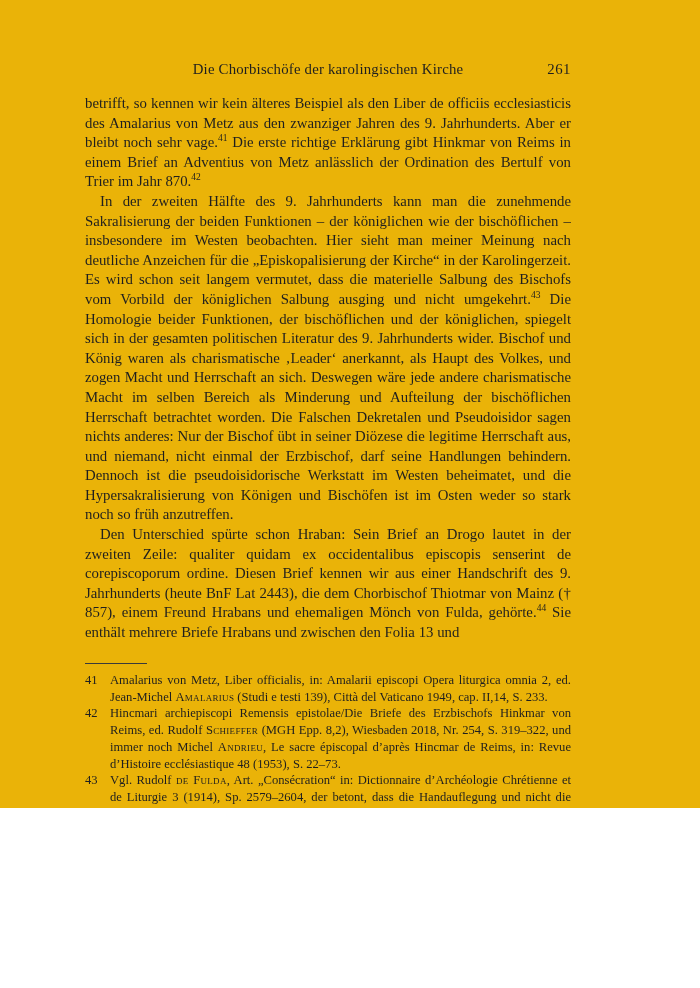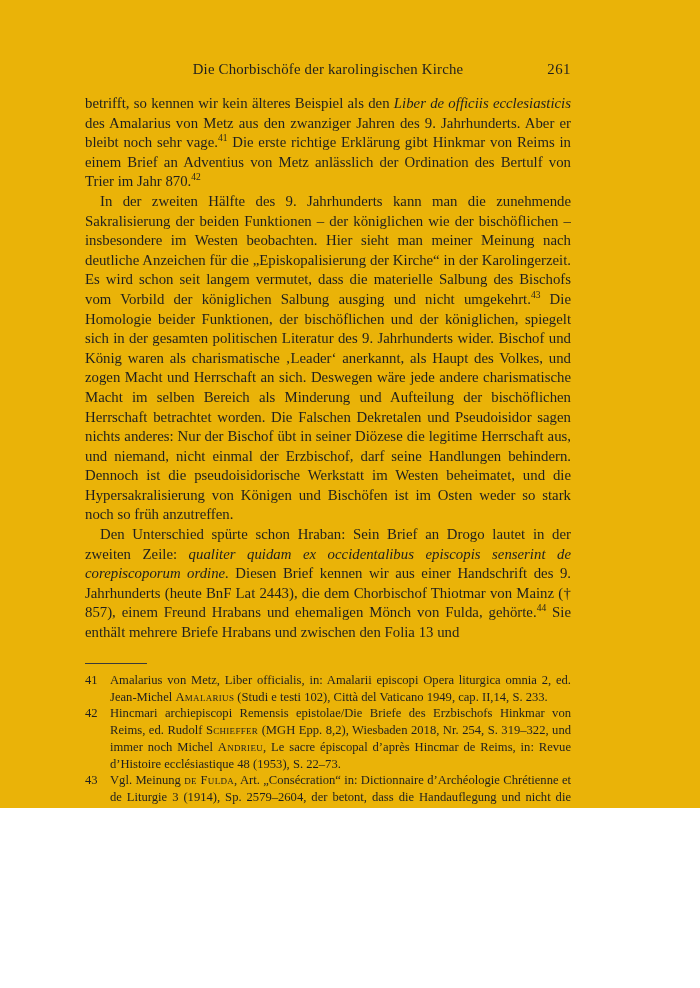--- a/index.html
+++ b/index.html
@@ -33,21 +33,21 @@
     left: 85px;
     width: 486px;
     font-size: 14.8px;
     line-height: 19.6px;
     text-align: justify;
     hyphens: auto;
     -webkit-hyphens: auto;
   }
   .para { margin: 0; padding: 0; }
   .para.indent { text-indent: 15px; }
-  .it { font-style: italic; }
+  .it { }
   .sc { font-variant: small-caps; letter-spacing: 0.3px; }
   .fnref {
     font-size: 9.5px;
     vertical-align: super;
     line-height: 0;
     letter-spacing: 0;
   }
   .fnrule {
     position: absolute;
     top: 663px;
@@ -87,29 +87,29 @@
     <p class="para"><span>betrifft, so kennen wir kein älteres Beispiel als den </span><span class="it">Liber de officiis ecclesiasticis</span><span> des Amalarius von Metz aus den zwanziger Jahren des 9. Jahrhunderts. Aber er bleibt noch sehr vage.</span><span class="fnref">41</span><span> Die erste richtige Erklärung gibt Hinkmar von Reims in einem Brief an Adventius von Metz anlässlich der Ordination des Bertulf von Trier im Jahr 870.</span><span class="fnref">42</span></p>
     <p class="para indent"><span>In der zweiten Hälfte des 9. Jahrhunderts kann man die zunehmende Sakralisierung der beiden Funktionen – der königlichen wie der bischöflichen – insbesondere im Westen beobachten. Hier sieht man meiner Meinung nach deutliche Anzeichen für die „Episkopalisierung der Kirche“ in der Karolingerzeit. Es wird schon seit langem vermutet, dass die materielle Salbung des Bischofs vom Vorbild der königlichen Salbung ausging und nicht umgekehrt.</span><span class="fnref">43</span><span> Die Homologie beider Funktionen, der bischöflichen und der königlichen, spiegelt sich in der gesamten politischen Literatur des 9. Jahrhunderts wider. Bischof und König waren als charismatische ‚Leader‘ anerkannt, als Haupt des Volkes, und zogen Macht und Herrschaft an sich. Deswegen wäre jede andere charismatische Macht im selben Bereich als Minderung und Aufteilung der bischöflichen Herrschaft betrachtet worden. Die Falschen Dekretalen und Pseudoisidor sagen nichts anderes: Nur der Bischof übt in seiner Diözese die legitime Herrschaft aus, und niemand, nicht einmal der Erzbischof, darf seine Handlungen behindern. Dennoch ist die pseudoisidorische Werkstatt im Westen beheimatet, und die Hypersakralisierung von Königen und Bischöfen ist im Osten weder so stark noch so früh anzutreffen.</span></p>
     <p class="para indent"><span>Den Unterschied spürte schon Hraban: Sein Brief an Drogo lautet in der zweiten Zeile: </span><span class="it">qualiter quidam ex occidentalibus episcopis senserint de corepiscoporum ordine.</span><span> Diesen Brief kennen wir aus einer Handschrift des 9. Jahrhunderts (heute BnF Lat 2443), die dem Chorbischof Thiotmar von Mainz († 857), einem Freund Hrabans und ehemaligen Mönch von Fulda, gehörte.</span><span class="fnref">44</span><span> Sie enthält mehrere Briefe Hrabans und zwischen den Folia 13 und</span></p>
   </div>
 
   <div class="fnrule"></div>
 
   <div class="footnotes">
     <div class="fn">
       <span class="fnnum">41</span>
-      <span class="fntext"><span>Amalarius von Metz, Liber officialis, in: Amalarii episcopi Opera liturgica omnia 2, ed. Jean-Michel </span><span class="sc">Amalarius</span><span> (Studi e testi 102), Città del Vaticano 1949, cap. II,14, S. 233.</span></span>
+      <span class="fntext"><span>Amalarius von Metz, Liber officialis, in: Amalarii episcopi Opera liturgica omnia 2, ed. Jean-Michel </span><span class="sc">Amalarius</span><span> (Studi e testi 139), Città del Vaticano 1949, cap. II,14, S. 233.</span></span>
     </div>
     <div class="fn">
       <span class="fnnum">42</span>
       <span class="fntext"><span>Hincmari archiepiscopi Remensis epistolae/Die Briefe des Erzbischofs Hinkmar von Reims, ed. Rudolf </span><span class="sc">Schieffer</span><span> (MGH Epp. 8,2), Wiesbaden 2018, Nr. 254, S. 319–322, und immer noch Michel </span><span class="sc">Andrieu</span><span>, Le sacre épiscopal d’après Hincmar de Reims, in: Revue d’Histoire ecclésiastique 48 (1953), S. 22–73.</span></span>
     </div>
     <div class="fn">
       <span class="fnnum">43</span>
-      <span class="fntext"><span>Vgl. Meinung </span><span class="sc">de Fulda</span><span>, Art. „Consécration“ in: Dictionnaire d’Archéologie Chrétienne et de Liturgie 3 (1914), Sp. 2579–2604, der betont, dass die Handauflegung und nicht die Weihe das Herzstück des Rituals der </span><span class="it">adquisivit ordinatio</span><span> adquisivit.</span></span>
+      <span class="fntext"><span>Vgl. Rudolf </span><span class="sc">de Fulda</span><span>, Art. „Consécration“ in: Dictionnaire d’Archéologie Chrétienne et de Liturgie 3 (1914), Sp. 2579–2604, der betont, dass die Handauflegung und nicht die Weihe das Herzstück des Rituals der </span><span class="it">adquisivit ordinatio</span><span> adquisivit.</span></span>
     </div>
     <div class="fn">
       <span class="fnnum">44</span>
       <span class="fntext"><span>Revue, BnF Lat 2443, fol. 1: </span><span class="it">Thiotmar archiepiscopi adquisivit</span><span>.</span></span>
     </div>
   </div>
 
 </div>
 
 </body></html>

